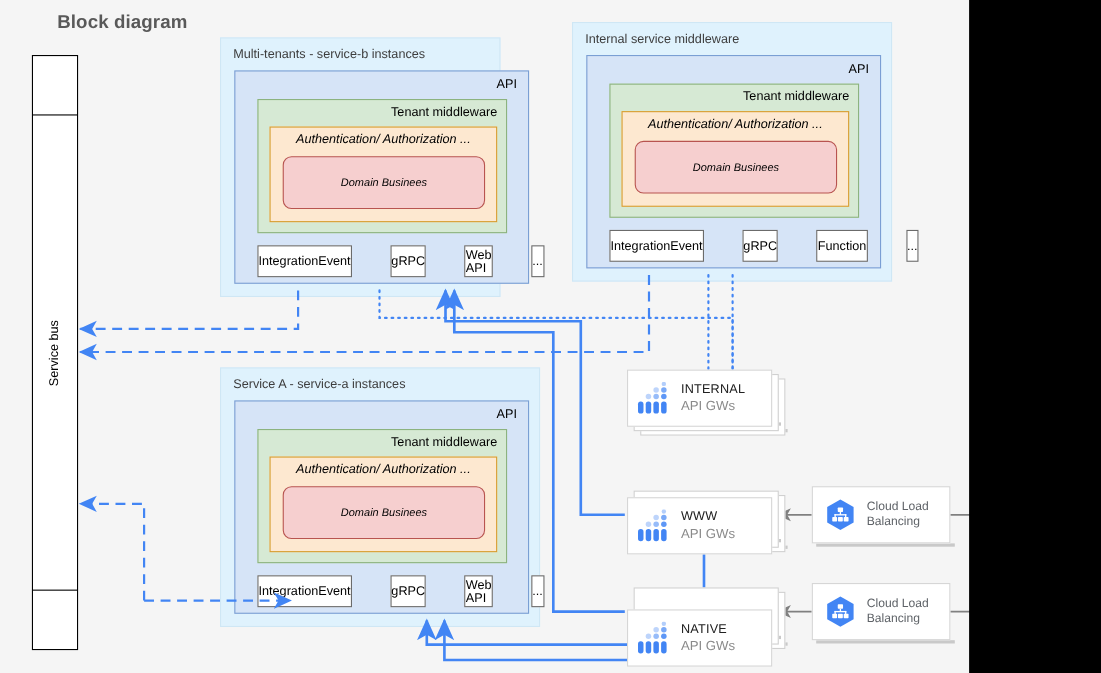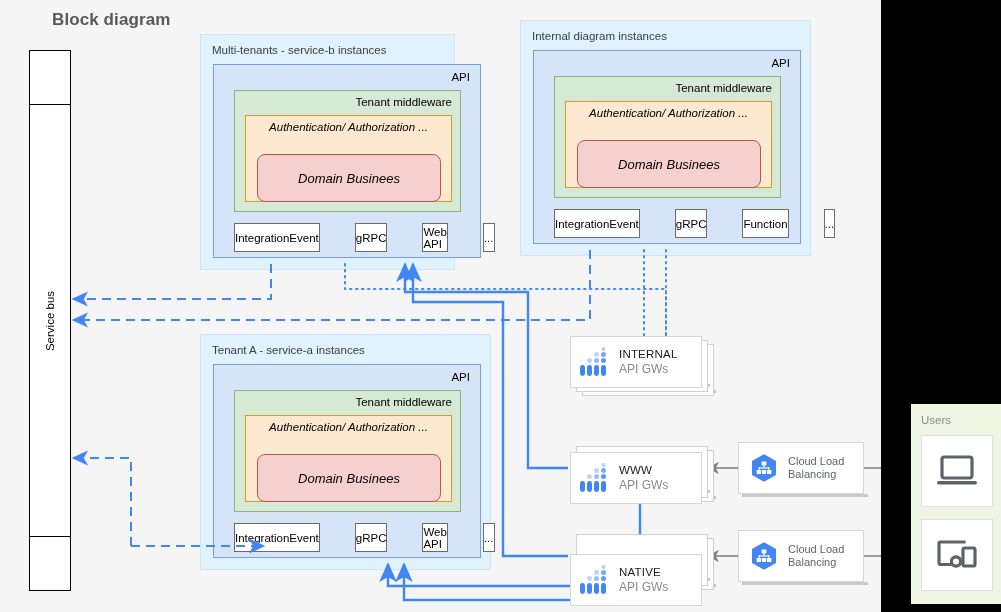--- a/index.html
+++ b/index.html
@@ -134,23 +134,22 @@
   
   .dom-box {
     position: absolute;
     background: #f6cfcf;
     border: 1.2px solid #b85450;
     border-radius: 8px;
     box-sizing: border-box;
     display: flex;
     align-items: center;
     justify-content: center;
-    font-size: 13px;
+    font-size: 10px;
     color: #000000;
-    margin-top: 12px;
   }
 
   
   .cellstrip {
     position: absolute;
     display: flex;
     box-sizing: border-box;
     gap: 36px;
   }
   .cell {
@@ -310,21 +309,21 @@
       <div class="cellstrip" style="left:20px; top:158px; width:228px; height:29px;">
         <div class="cell" style="width:100px;">IntegrationEvent</div>
         <div class="cell" style="width:47px;">gRPC</div>
         <div class="cell" style="width:62px;">Web API</div>
         <div class="cell" style="width:32px;">...</div>
       </div>
     </div>
   </div>
 
   <div class="group" style="left:520px; top:20px; width:291px; height:236px;">
-    <div class="group-title">Internal diagram instances</div>
+    <div class="group-title">Internal service middleware</div>
 
     <div class="api-box" style="left:12px; top:29px; width:268px; height:194px;">
       <div class="api-label">API</div>
 
       <div class="mw-box" style="left:20px; top:25px; width:227px; height:122px;">
         <div class="mw-label">Tenant middleware</div>
 
         <div class="auth-box" style="left:10px; top:24px; width:207px; height:87px;">
           <div class="auth-label">Authentication/ Authorization ...</div>
           <div class="dom-box" style="left:11px; top:26px; width:184px; height:48px;">Domain Businees</div>
@@ -334,21 +333,21 @@
       <div class="cellstrip" style="left:20px; top:158px; width:228px; height:29px;">
         <div class="cell" style="width:100px;">IntegrationEvent</div>
         <div class="cell" style="width:47px;">gRPC</div>
         <div class="cell" style="width:62px;text-align:center;">Function</div>
         <div class="cell" style="width:32px;">...</div>
       </div>
     </div>
   </div>
 
   <div class="group" style="left:200px; top:334px; width:291px; height:236px;">
-    <div class="group-title">Tenant A - service-a instances</div>
+    <div class="group-title">Service A - service-a instances</div>
 
     <div class="api-box" style="left:12px; top:29px; width:268px; height:194px;">
       <div class="api-label">API</div>
 
       <div class="mw-box" style="left:20px; top:25px; width:227px; height:122px;">
         <div class="mw-label">Tenant middleware</div>
 
         <div class="auth-box" style="left:10px; top:24px; width:207px; height:87px;">
           <div class="auth-label">Authentication/ Authorization ...</div>
           <div class="dom-box" style="left:11px; top:26px; width:184px; height:48px;">Domain Businees</div>
@@ -511,34 +510,18 @@
       </svg>
       <div class="clb-text">
         <div>Cloud Load</div>
         <div>Balancing</div>
       </div>
     </div>
   </div>
 
   <div class="black-panel"></div>
 
-  <div class="users-group">
-    <div class="users-title">Users</div>
-    <div class="user-card u1">
-      <svg width="46" height="40" viewBox="0 0 46 40">
-        <rect x="8" y="6" width="30" height="21" rx="2.5" fill="none" stroke="#5f6368" stroke-width="3.2"></rect>
-        <rect x="3" y="30" width="40" height="3.4" rx="1.7" fill="#5f6368"></rect>
-      </svg>
-    </div>
-    <div class="user-card u2">
-      <svg width="46" height="40" viewBox="0 0 46 40">
-        <path d="M30 7 H6.5 a1.5 1.5 0 0 0 -1.5 1.5 V28 a1.5 1.5 0 0 0 1.5 1.5 H16" fill="none" stroke="#5f6368" stroke-width="3.2" stroke-linecap="square"></path>
-        <rect x="29" y="13" width="12" height="18" rx="1.8" fill="none" stroke="#5f6368" stroke-width="3.2"></rect>
-        <circle cx="22" cy="26.5" r="4.6" fill="none" stroke="#5f6368" stroke-width="3.2"></circle>
-      </svg>
-    </div>
-  </div>
 
   <svg id="wires-top" viewBox="0 0 1001 612">
     
   </svg>
 
 </div>
 
 </body></html>

